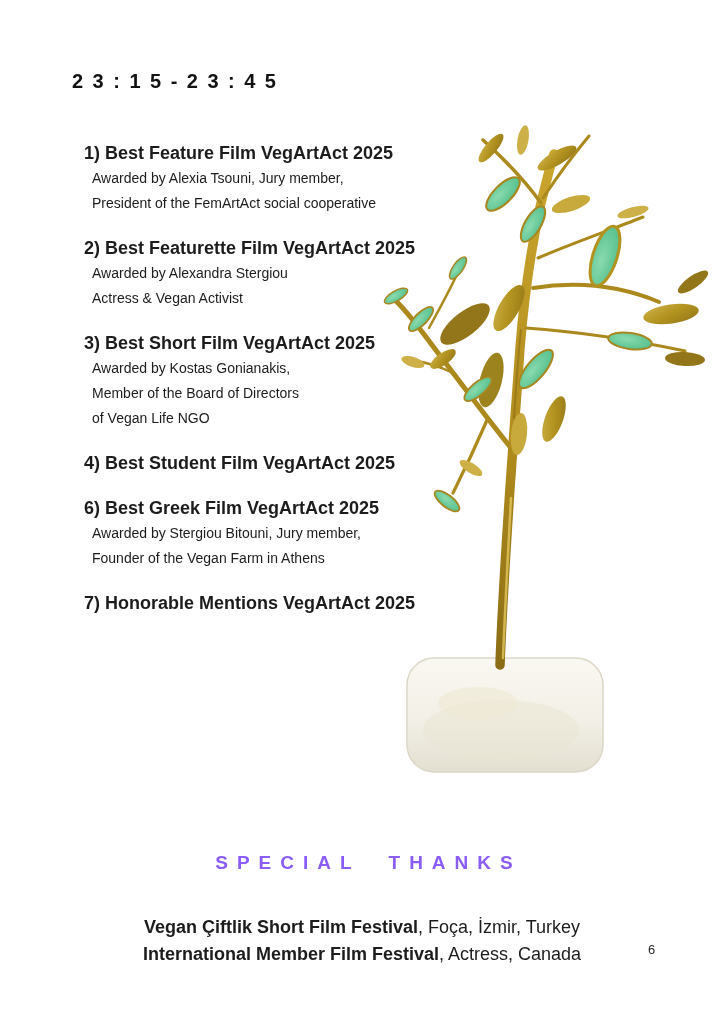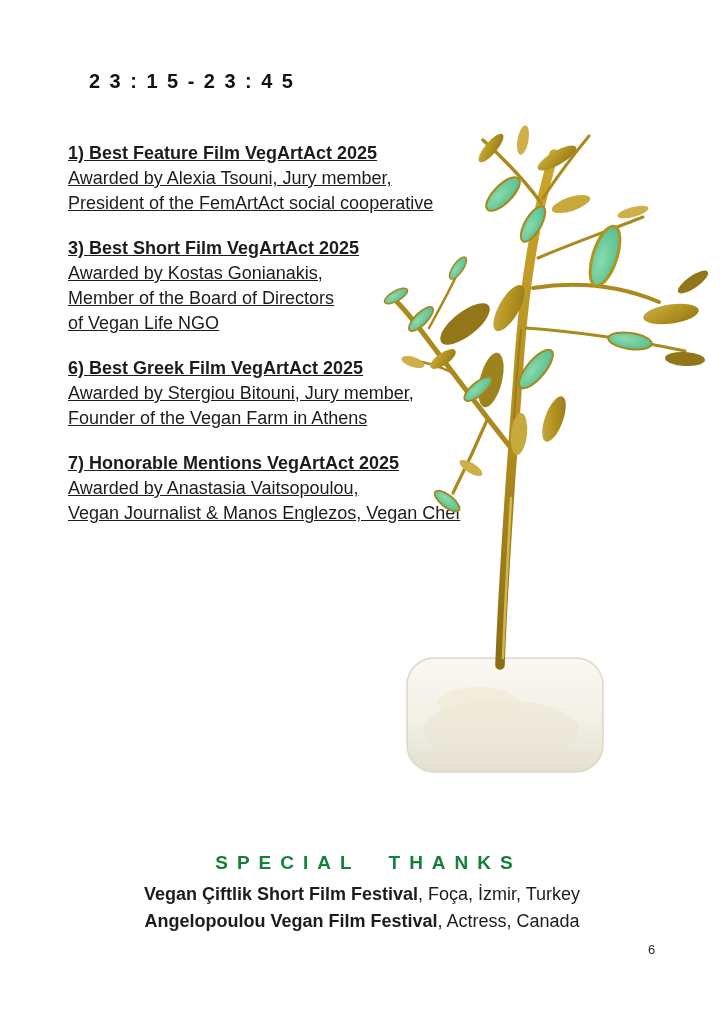--- a/index.html
+++ b/index.html
@@ -4,72 +4,76 @@
 <style>
   html,body{margin:0;padding:0;}
   body{
     width:724px;height:1024px;position:relative;background:#ffffff;
     font-family:"Liberation Sans", sans-serif;color:#1c1c1c;overflow:hidden;
   }
   .page{position:absolute;inset:0;}
   
   .title-row{
     position:absolute;top:70px;left:72px;display:flex;gap:34px;
-    font-size:20px;font-weight:bold;letter-spacing:9.5px;white-space:nowrap;color:#121212;margin-left:17px;
+    font-size:20px;font-weight:bold;letter-spacing:9.5px;white-space:nowrap;color:#121212;
   }
   
-  .awards{position:absolute;top:141px;left:68px;width:420px;text-decoration:underline;}
+  .awards{position:absolute;top:141px;left:84px;width:420px;}
   .award{margin:0 0 20px 0;}
   .award-heading{font-weight:bold;font-size:18px;line-height:25px;}
-  .award-body{font-size:18px;line-height:25px;white-space:pre-line;}
+  .award-body{font-size:14px;line-height:25px;white-space:pre-line;margin-left:8px;}
   
   .trophy{position:absolute;left:383px;top:118px;width:337px;height:662px;}
   
   .thanks{position:absolute;top:852px;left:0;width:724px;text-align:center;}
   .thanks-heading{
     font-weight:bold;font-size:19px;letter-spacing:9px;word-spacing:14px;
-    white-space:nowrap;color:#15803d;padding-left:13px;
+    white-space:nowrap;color:#8b5cf6;padding-left:13px;
   }
-  .thanks-entries{margin-top:7px;font-size:18px;line-height:27px;}
+  .thanks-entries{margin-top:40px;font-size:18px;line-height:27px;}
   .thanks-name{font-weight:bold;}
   
   .page-number{position:absolute;top:942px;left:648px;font-size:13px;color:#2a2a2a;}
 </style>
 </head>
 <body>
 
 <div class="page">
 
   <div class="title-row">
     <span>23:15-23:45</span>
   </div>
 
   <div class="awards">
     <div class="award">
       <div class="award-heading">1) Best Feature Film VegArtAct 2025</div>
       <div class="award-body">Awarded by Alexia Tsouni, Jury member,
 President of the FemArtAct social cooperative</div>
     </div>
     <div class="award">
+      <div class="award-heading">2) Best Featurette Film VegArtAct 2025</div>
+      <div class="award-body">Awarded by Alexandra Stergiou
+Actress &amp; Vegan Activist</div>
+    </div>
+    <div class="award">
       <div class="award-heading">3) Best Short Film VegArtAct 2025</div>
       <div class="award-body">Awarded by Kostas Gonianakis,
 Member of the Board of Directors
 of Vegan Life NGO</div>
     </div>
     <div class="award">
+      <div class="award-heading">4) Best Student Film VegArtAct 2025</div>
     </div>
     <div class="award">
       <div class="award-heading">6) Best Greek Film VegArtAct 2025</div>
       <div class="award-body">Awarded by Stergiou Bitouni, Jury member,
 Founder of the Vegan Farm in Athens</div>
     </div>
     <div class="award">
       <div class="award-heading">7) Honorable Mentions VegArtAct 2025</div>
-      <div class="award-body">Awarded by Anastasia Vaitsopoulou,
-Vegan Journalist &amp; Manos Englezos, Vegan Chef</div>
     </div>
   </div>
 
   <svg class="trophy" viewBox="0 0 337 662" xmlns="http://www.w3.org/2000/svg" aria-hidden="true">
     <defs>
       <linearGradient id="goldTrunk" x1="0" y1="1" x2="0" y2="0">
         <stop offset="0" stop-color="#8a6d15"></stop>
         <stop offset="0.45" stop-color="#b28d1e"></stop>
         <stop offset="1" stop-color="#caa62e"></stop>
       </linearGradient>
@@ -149,20 +153,20 @@
     </g>
   </svg>
 
   <div class="thanks">
     <div class="thanks-heading">SPECIAL THANKS</div>
     <div class="thanks-entries">
       <div>
         <span class="thanks-name">Vegan Çiftlik Short Film Festival</span><span>, Foça, İzmir, Turkey</span>
       </div>
       <div>
-        <span class="thanks-name">Angelopoulou Vegan Film Festival</span><span>, Actress, Canada</span>
+        <span class="thanks-name">International Member Film Festival</span><span>, Actress, Canada</span>
       </div>
     </div>
   </div>
 
   <div class="page-number">6</div>
 
 </div>
 
 </body></html>

